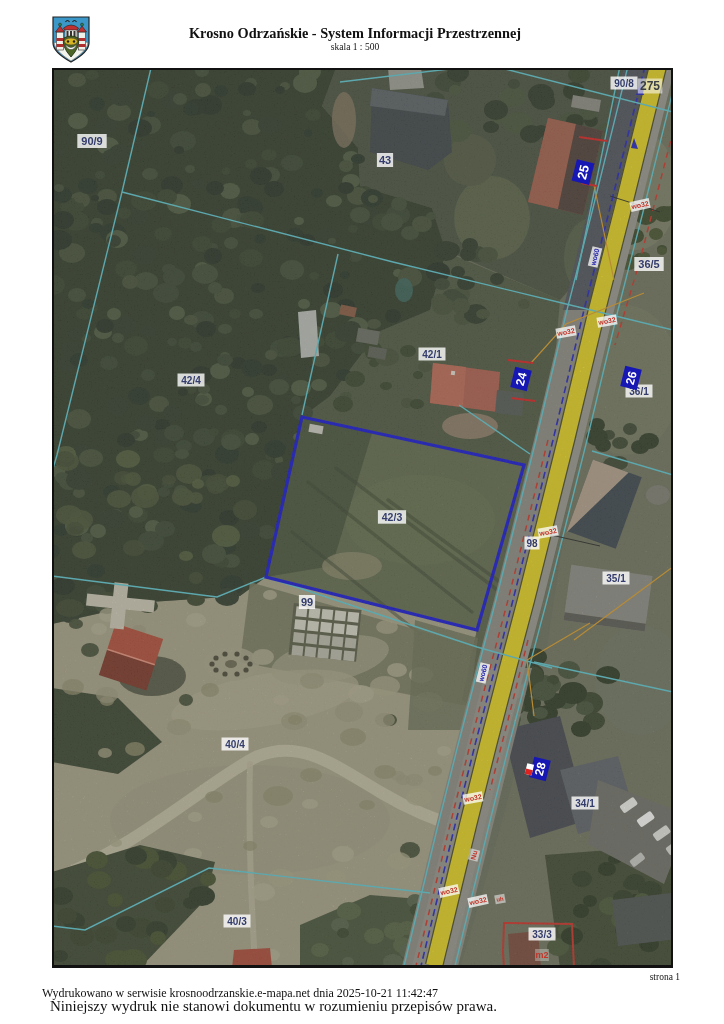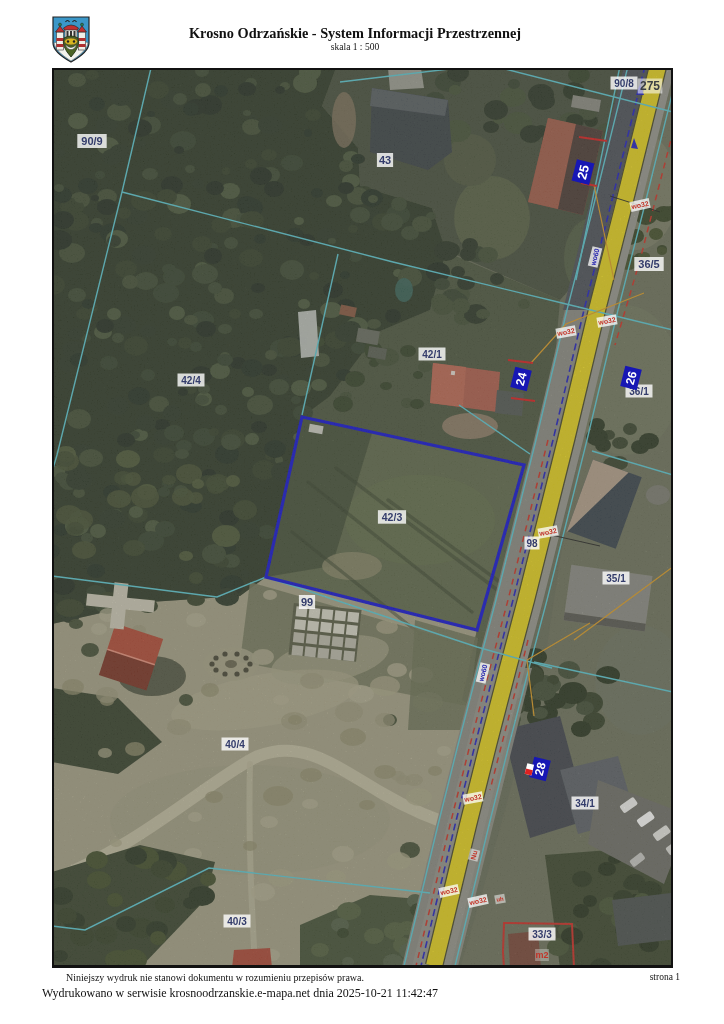--- a/index.html
+++ b/index.html
@@ -1099,16 +1099,16 @@
         <rect x="524" y="765" width="11" height="7" fill="#fff"></rect>
         <rect x="524" y="765" width="5.5" height="7" fill="#d22"></rect>
       </g>
 </g>
 
 <line x1="52" y1="966.5" x2="673" y2="966.5" stroke="#111" stroke-width="3"></line>
 
 <rect x="53" y="69" width="619" height="898" fill="none" stroke="#111" stroke-width="2"></rect>
 </svg>
 
-<div class="abs" style="left:50px;top:972px;font-size:10px;color:#111;margin-left:16px;">Niniejszy wydruk nie stanowi dokumentu w rozumieniu przepisów prawa.</div>
+<div class="abs" style="left:50px;top:998px;font-size:15px;color:#111;">Niniejszy wydruk nie stanowi dokumentu w rozumieniu przepisów prawa.</div>
 
 <div class="abs" style="right:44px;top:972px;font-size:9.5px;color:#111;">strona 1</div>
 
 <div class="abs" style="left:42px;top:986px;font-size:12px;color:#111;">Wydrukowano w serwisie krosnoodrzanskie.e-mapa.net dnia 2025-10-21 11:42:47</div>
 </body></html>

